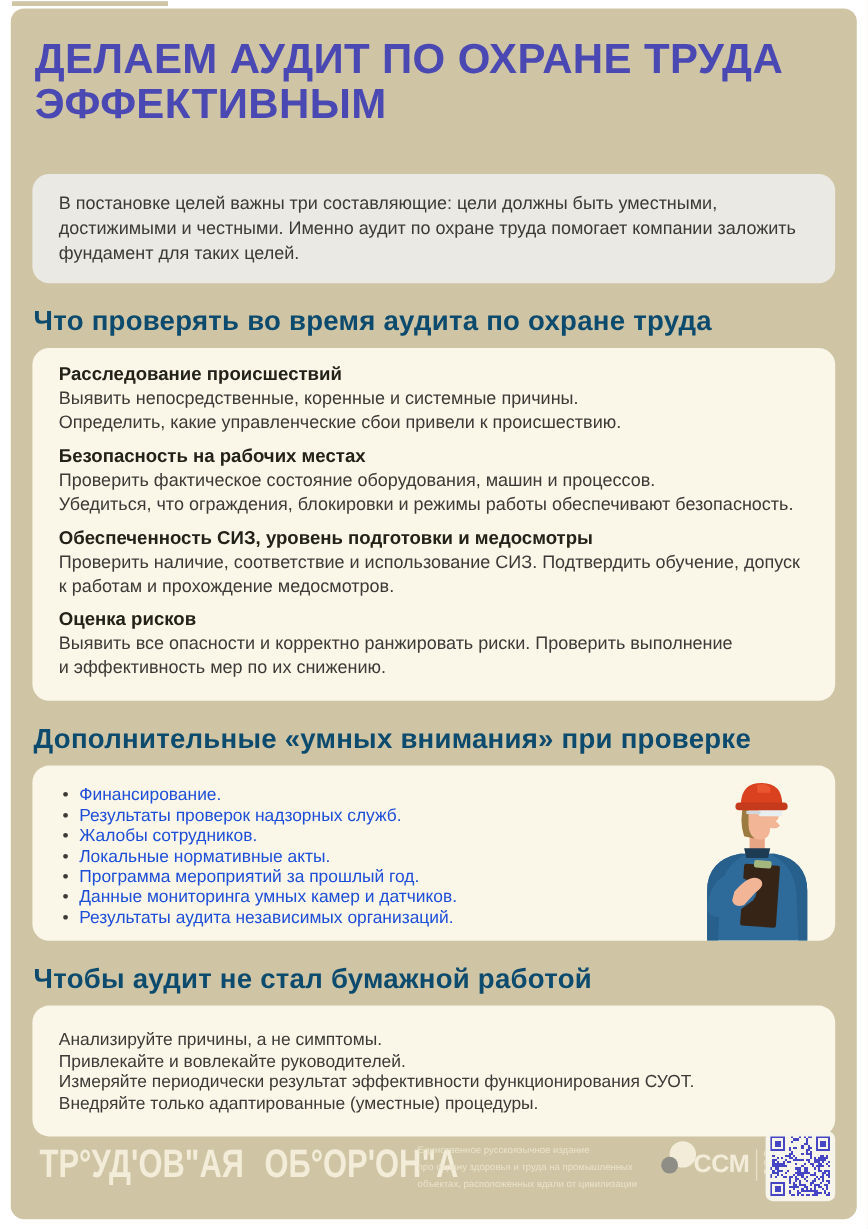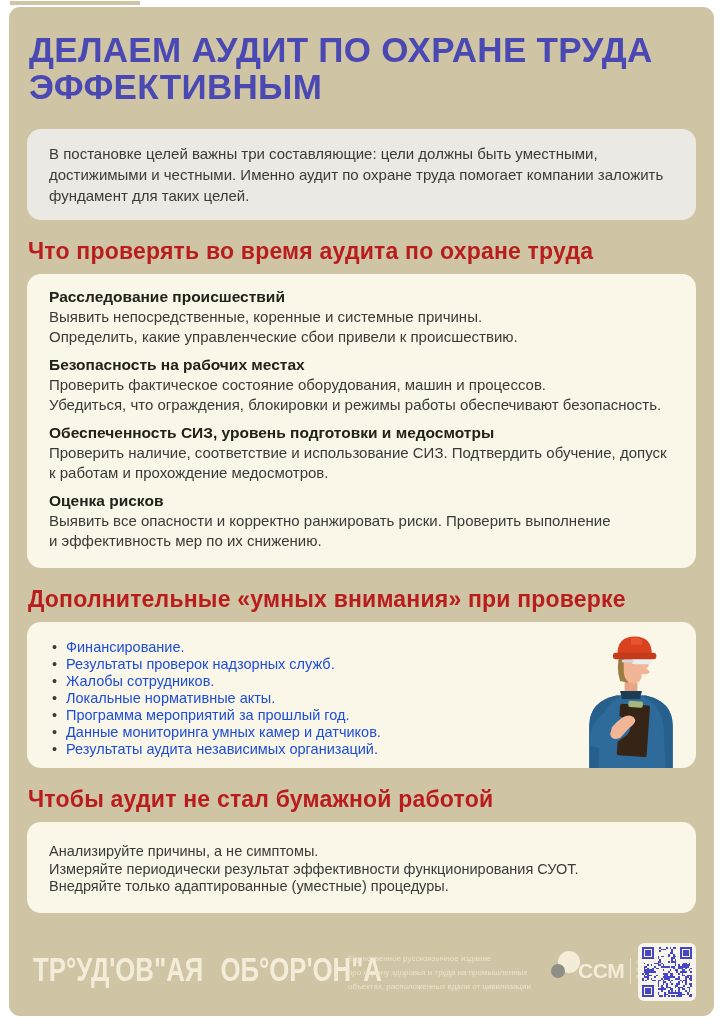--- a/index.html
+++ b/index.html
@@ -5,24 +5,24 @@
   html,body{margin:0;padding:0;background:#ffffff;}
   body{font-family:"Liberation Sans", sans-serif; -webkit-font-smoothing:antialiased;}
   .page{position:relative;width:723px;height:1024px;background:#ffffff;overflow:hidden;margin:0 auto;}
   .top-sliver{position:absolute;left:10px;top:1px;width:130px;height:4px;background:#cfc5a5;}
   .canvas{position:absolute;left:9px;top:7px;right:9px;bottom:8px;background:#cfc5a5;overflow:hidden;
           padding:0 18px;box-sizing:border-box;border-radius:11px;}
 
   .title{margin:24px 2px 0;font-size:35px;line-height:1.06;font-weight:800;color:#4a48b2;
          letter-spacing:0.3px;width:640px;}
 
-  .section-heading{font-size:23px;font-weight:800;color:#b91c1c;letter-spacing:0.2px;margin:18px 0 0 1px;}
+  .section-heading{font-size:23px;font-weight:800;color:#0c4a6e;letter-spacing:0.2px;margin:18px 0 0 1px;}
 
   .box{border-radius:14px;box-sizing:border-box;}
-  .box-intro{margin-top:24px;background:#eae9e4;padding:14px 22px;font-size:15px;line-height:21px;color:#3b3a36;}
+  .box-intro{margin-top:40px;background:#eae9e4;padding:14px 22px;font-size:15px;line-height:21px;color:#3b3a36;}
   .box-cream{background:#faf6e8;}
 
   .box-check{margin-top:9px;padding:13px 22px 9px;}
   .check-group{margin-bottom:8px;}
   .check-group .g-title{font-size:15.5px;font-weight:700;color:#232219;line-height:20px;}
   .check-group .g-line{font-size:15px;color:#3b3a36;line-height:20px;}
 
   .box-extra{position:relative;margin-top:9px;height:146px;padding:17px 22px;overflow:hidden;}
   .bullet-list{list-style:none;margin:0;padding:0;}
   .bullet-list li{position:relative;padding-left:17px;font-size:14.5px;line-height:16.9px;color:#1d4ed8;}
@@ -119,20 +119,21 @@
           <path d="M4,118 Q8,92 26,88 L45,96 Q53,105 46,113 L24,129 Q8,129 4,123 Z" fill="#2e6b9b"></path>
           <path d="M29,105 Q44,87 53,94 Q58,99 48,106 L38,117 Q29,120 27,113 Z" fill="#f2b697"></path>
         </svg>
       </div>
     </div>
 
     <h2 class="section-heading">Чтобы аудит не стал бумажной работой</h2>
 
     <div class="box box-cream box-paper">
       <div class="paper-line">Анализируйте причины, а не симптомы.</div>
+      <div class="paper-line">Привлекайте и вовлекайте руководителей.</div>
       <div class="paper-line">Измеряйте периодически результат эффективности функционирования СУОТ.</div>
       <div class="paper-line">Внедряйте только адаптированные (уместные) процедуры.</div>
     </div>
 
     <div class="footer">
       <div class="brand">
         <span class="w1">ТР°УД'ОВ"АЯ</span><span class="w2">ОБ°ОР'ОН"А</span>
       </div>
       <div class="tagline">
         <div>Единственное русскоязычное издание</div>

